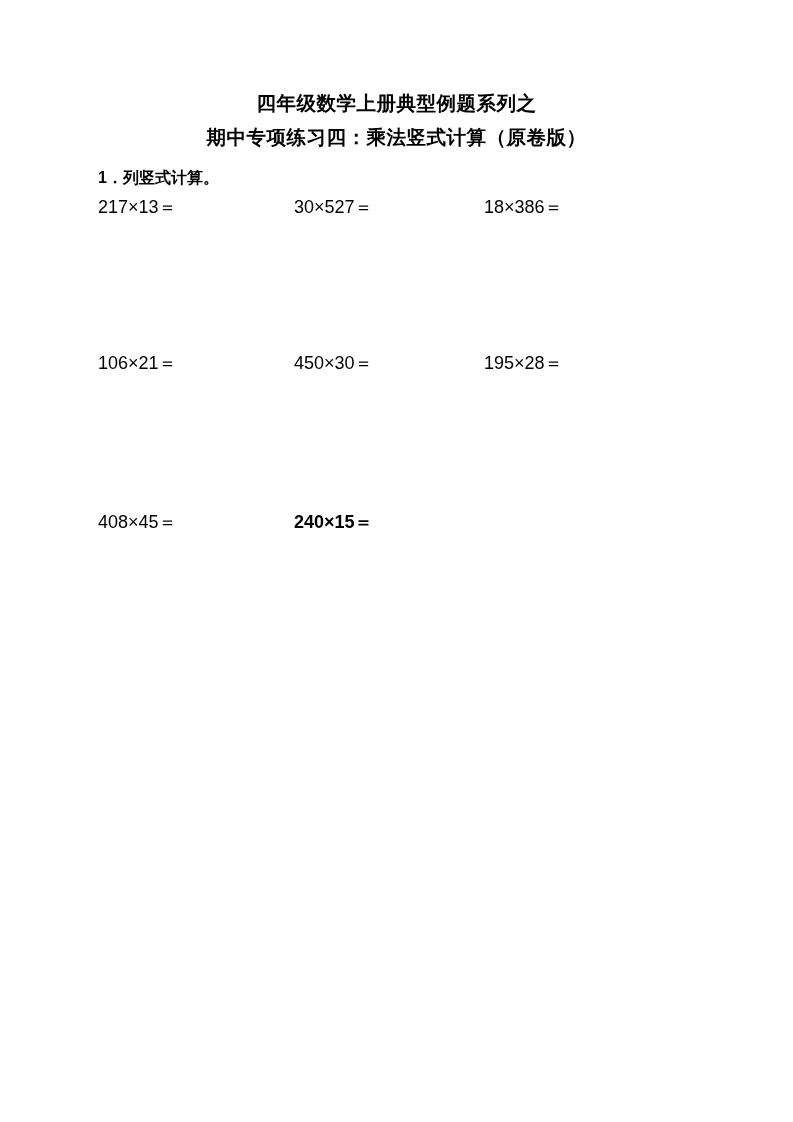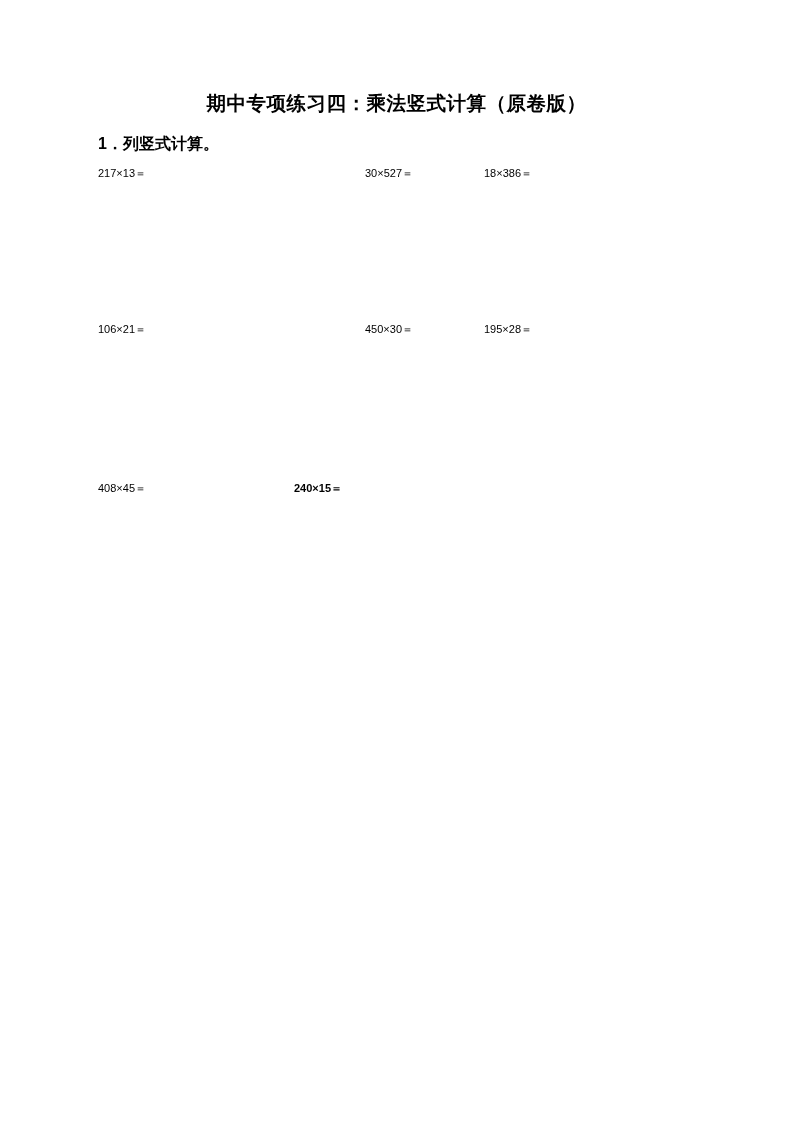--- a/index.html
+++ b/index.html
@@ -45,48 +45,49 @@
     margin: 0 0 10px 2px;
     color: #000;
   }
   .prob-row {
     display: flex;
     width: 100%;
     margin-bottom: 0;
   }
   .prob-cell {
     font-family: "Liberation Sans", "DejaVu Sans", sans-serif;
-    font-size: 11px;
+    font-size: 18px;
     line-height: 18px;
     color: #000;
     white-space: nowrap;
   }
   
   .cols-a .prob-cell:nth-child(1) { width: 196px; padding-left: 2px; }
-  .cols-a .prob-cell:nth-child(2) { width: 190px; text-align: center; }
+  .cols-a .prob-cell:nth-child(2) { width: 190px; }
   .cols-a .prob-cell:nth-child(3) { width: auto; }
 
   .cols-b .prob-cell:nth-child(1) { width: 196px; padding-left: 2px; }
   .cols-b .prob-cell:nth-child(2) { width: 210px; }
   .cols-b .prob-cell:nth-child(3) { width: auto; }
 
   .cols-c .prob-cell:nth-child(1) { width: 196px; padding-left: 2px; }
   .cols-c .prob-cell:nth-child(2) { width: 175px; font-weight: bold; }
   .cols-c .prob-cell:nth-child(3) { width: auto; }
 
   .work-gap-1 { height: 138px; }
   .work-gap-2 { height: 135px; }
   .work-gap-3 { height: 148px; }
 </style>
 </head>
 <body>
 
 <div class="page">
 
   <div class="title-block">
+    <div class="title-line">四年级数学上册典型例题系列之</div>
     <div class="title-line">期中专项练习四：乘法竖式计算（原卷版）</div>
   </div>
 
   <div class="section">
     <div class="section-heading">1．列竖式计算。</div>
 
     <div class="prob-row cols-a">
       <div class="prob-cell">217×13＝</div>
       <div class="prob-cell">30×527＝</div>
       <div class="prob-cell">18×386＝</div>

